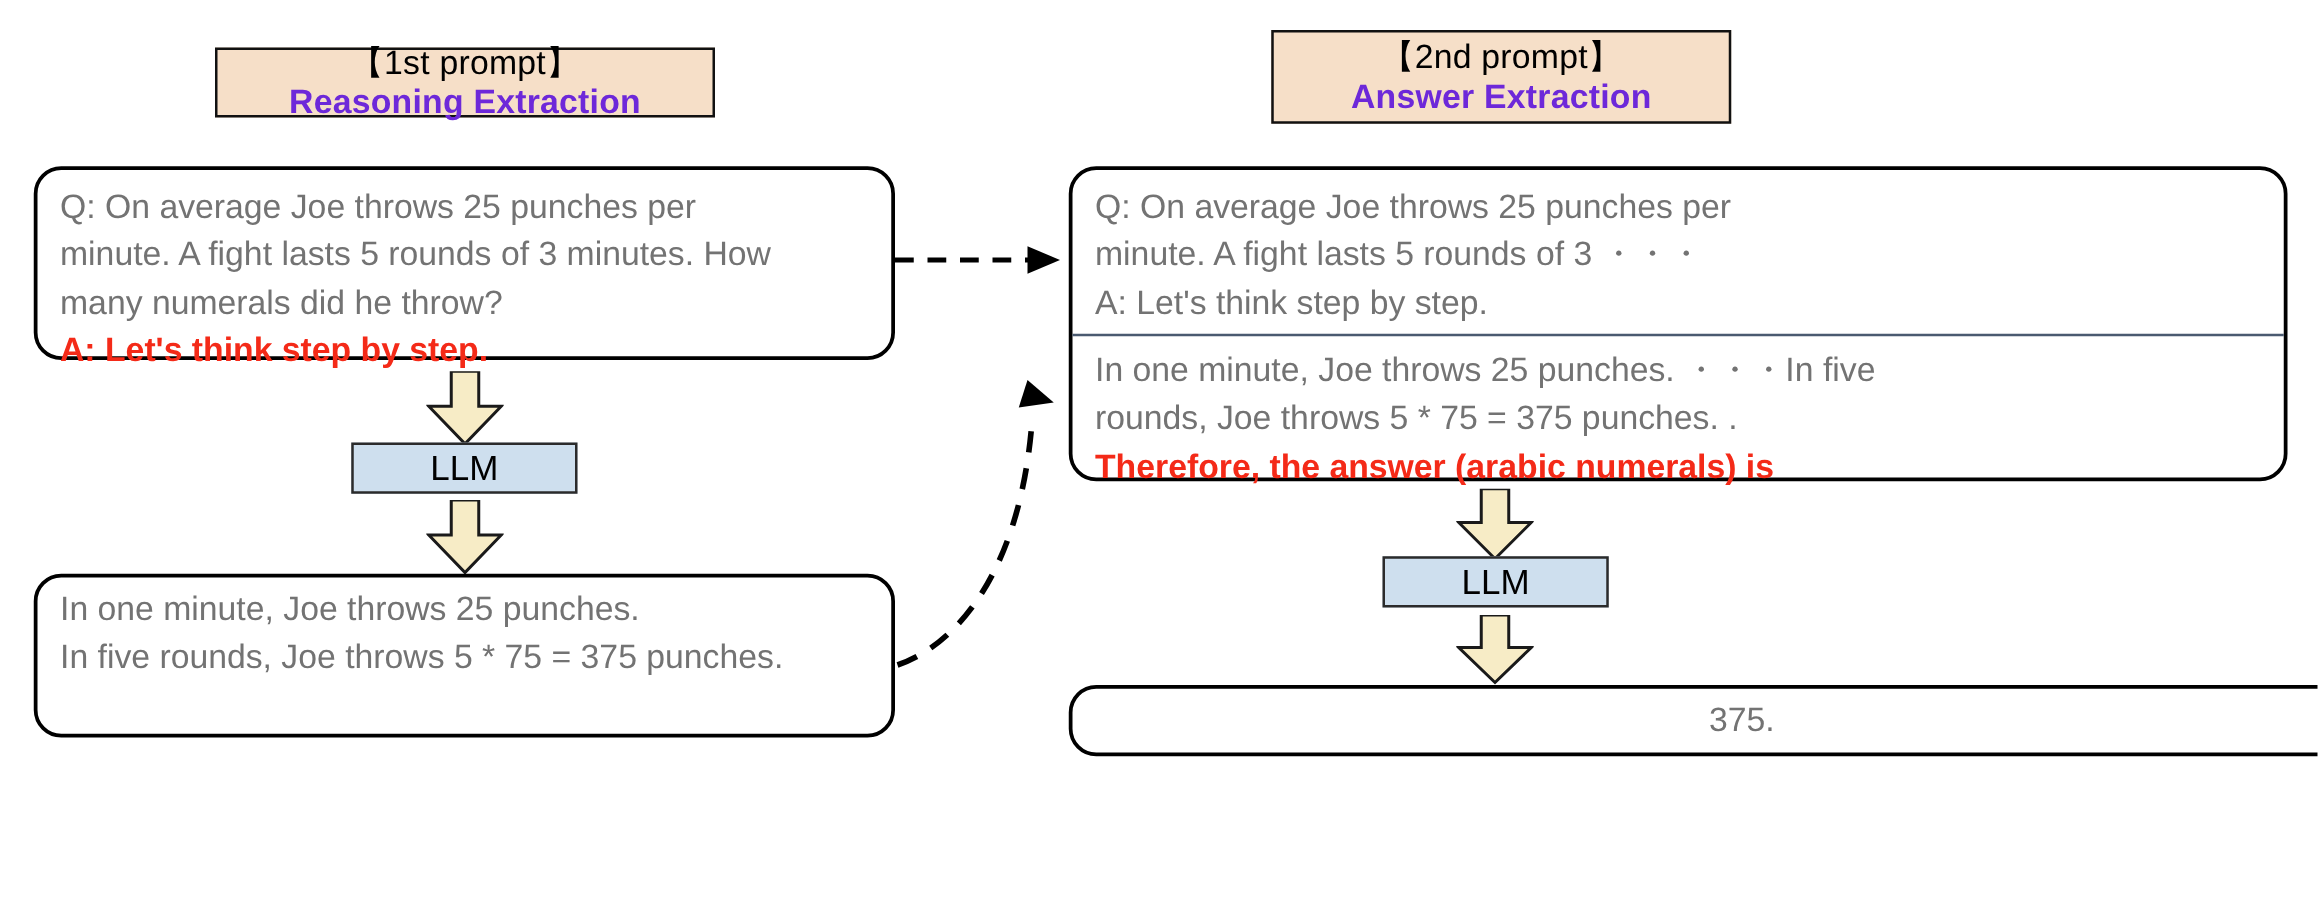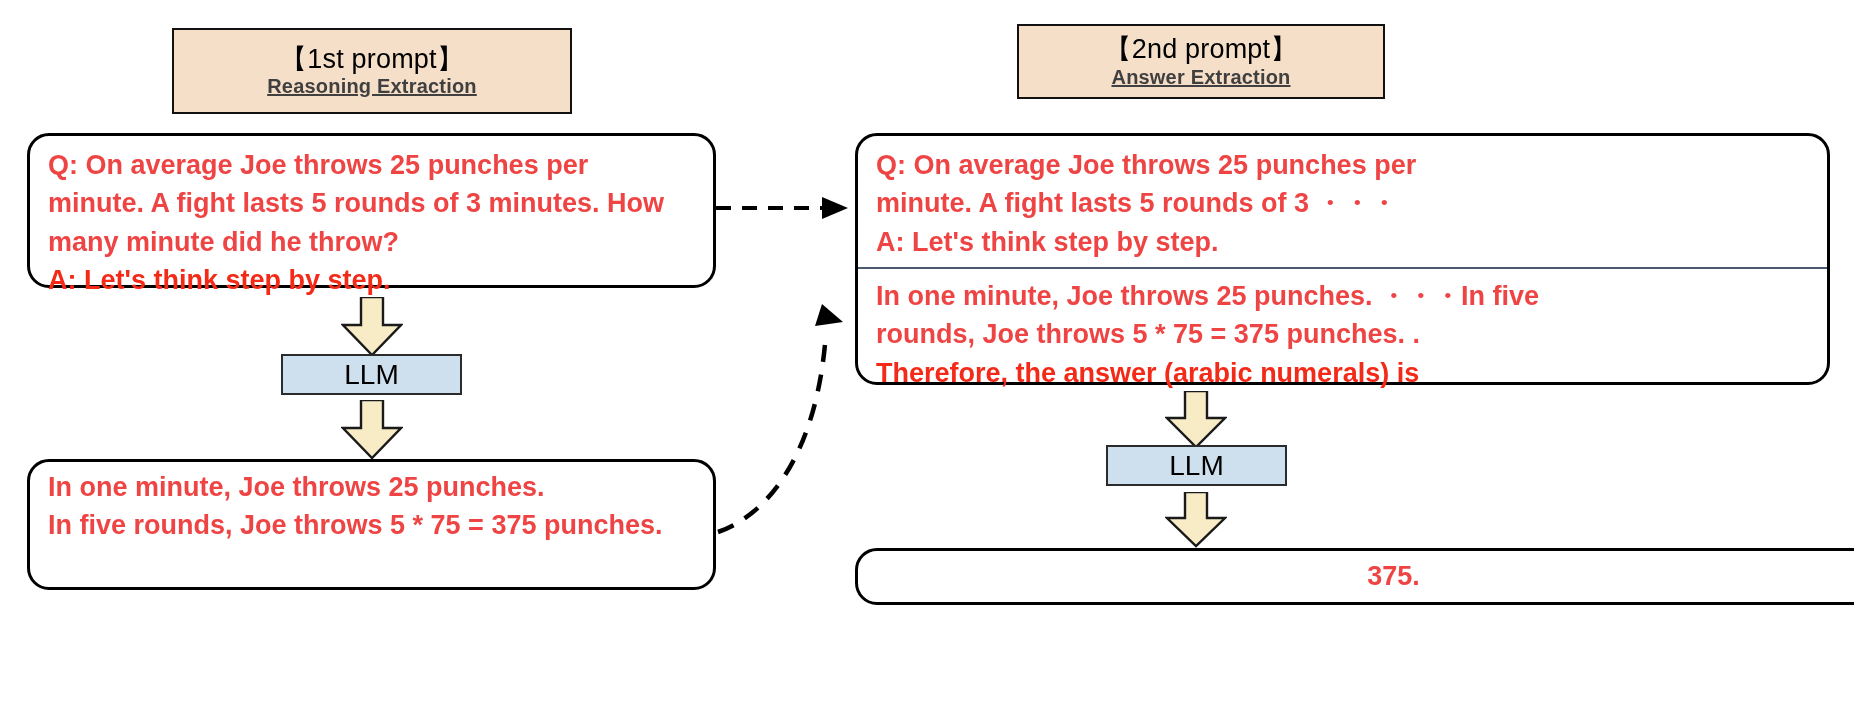--- a/index.html
+++ b/index.html
@@ -16,36 +16,35 @@
     position:absolute;
     background:#f6dfc8;
     border:2px solid #111111;
     box-sizing:border-box;
     text-align:center;
     display:flex;flex-direction:column;
     align-items:center;justify-content:center;
     line-height:1.16;
   }
   .banner .ln1{font-size:27px;color:#000;font-weight:400;letter-spacing:.2px;}
-  .banner .ln2{font-size:20px;color:#404040;font-weight:bold;letter-spacing:.2px;text-decoration:underline;}
+  .banner .ln2{font-size:27px;color:#6d28d9;font-weight:bold;letter-spacing:.2px;}
 
   
   .rbox{
     position:absolute;
     background:#ffffff;
     border:3px solid #000000;
     border-radius:22px;
     box-sizing:border-box;
   }
   .rbox .pad{padding:10px 16px 10px 18px;}
   .line{
-    font-size:27px;color:#ef4444;
+    font-size:27px;color:#737373;
     line-height:1.42;
     white-space:nowrap;
-    font-weight:bold;
   }
   .line.red{color:#f42a18;font-weight:bold;}
 
   
   .divider{
     position:absolute;
     left:0;right:0;
     height:2px;
     background:#4a5a70;
   }
@@ -66,30 +65,30 @@
 
   
   .conn{position:absolute;}
   .conn svg{display:block;overflow:visible;}
 </style>
 </head>
 <body>
 
 <div id="stage">
 
-  <div class="banner" style="left:172px;top:28px;width:400px;height:86px;">
+  <div class="banner" style="left:172px;top:38px;width:400px;height:56px;">
     <div class="ln1">【1st prompt】</div>
     <div class="ln2">Reasoning Extraction</div>
   </div>
 
   <div class="rbox" style="left:27px;top:133px;width:689px;height:155px;">
     <div class="pad">
       <div class="line">Q: On average Joe throws 25 punches per</div>
       <div class="line">minute.  A fight lasts 5 rounds of 3 minutes.  How</div>
-      <div class="line">many minute did he throw?</div>
+      <div class="line">many numerals did he throw?</div>
       <div class="line red">A: Let's think step by step.</div>
     </div>
   </div>
 
   <div class="fatarrow" style="left:341px;top:297px;width:62px;height:60px;">
     <svg width="62" height="60" viewBox="0 0 62 60">
       <polygon points="20,0 42,0 42,28 60,28 31,58 2,28 20,28" fill="#f7ecc6" stroke="#1a1a1a" stroke-width="2.4" stroke-linejoin="miter"></polygon>
     </svg>
   </div>
 

